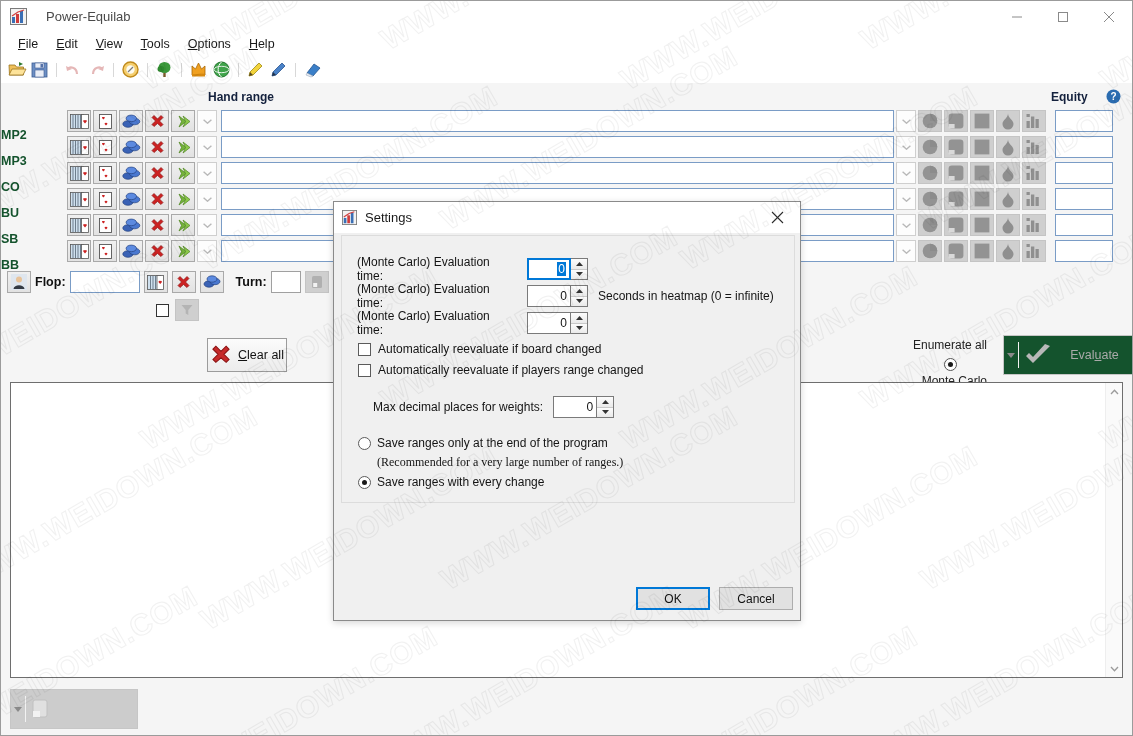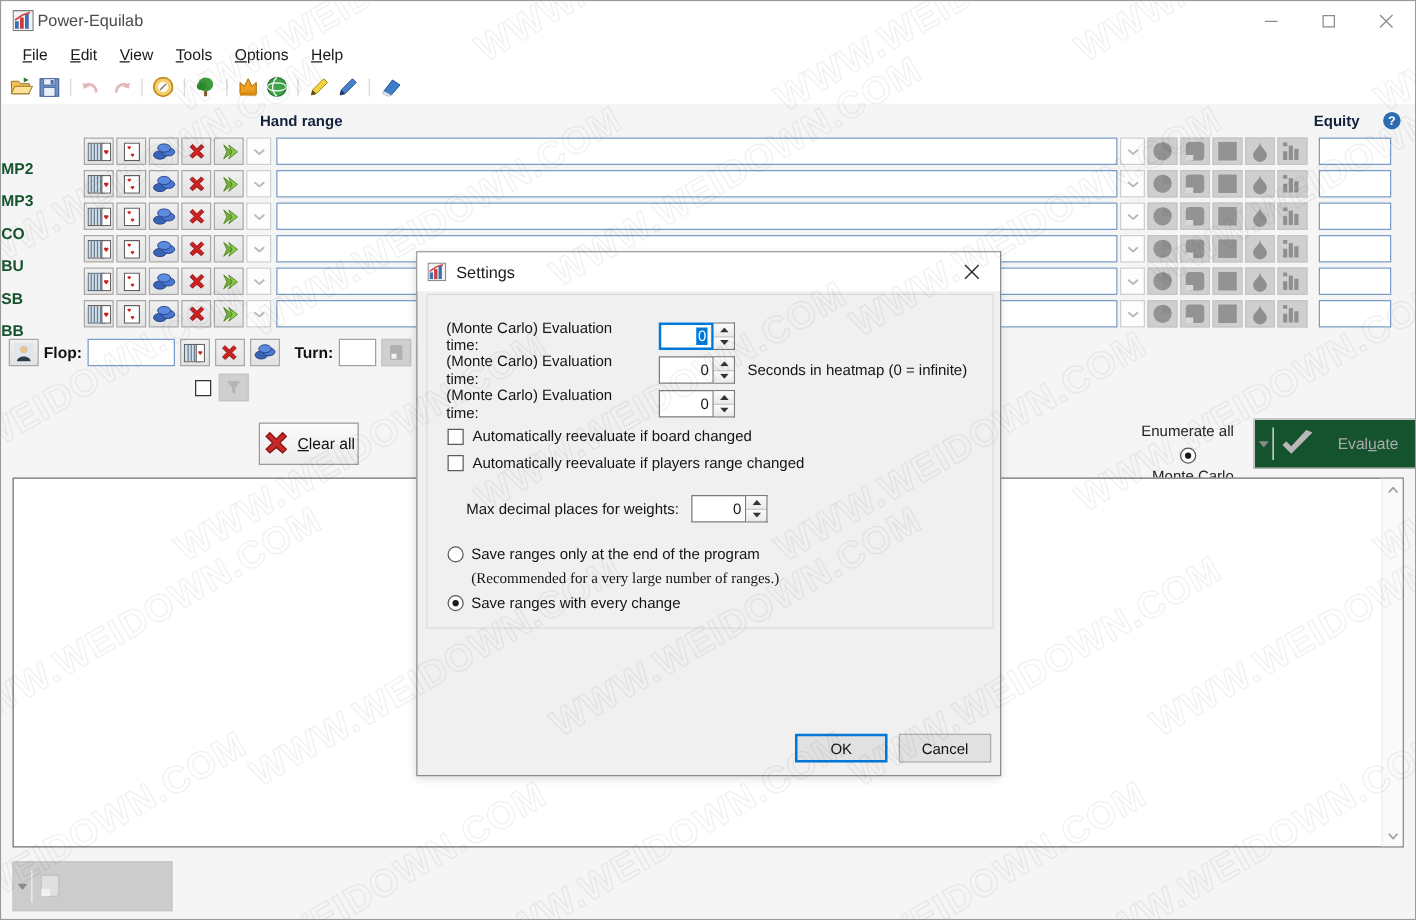--- a/index.html
+++ b/index.html
@@ -43,21 +43,21 @@
     position: absolute; left: 0; top: 0;
     width: 1131px; height: 31px;
     background: #ffffff;
     display: flex; align-items: center;
   }
   #app-icon {
     margin-left: 9px; width: 17px; height: 17px;
     position: relative; flex: none;
   }
   #app-title {
-    margin-left: 3px;
+    margin-left: 19px;
     font-size: 13px;
     color: #4a4a4a;
   }
   .wbtns { margin-left: auto; display: flex; height: 31px; }
   .wbtn {
     width: 46px; height: 31px;
     display: flex; align-items: center; justify-content: center;
     color: #6b6b6b;
   }
   .wbtn svg { display: block; }

